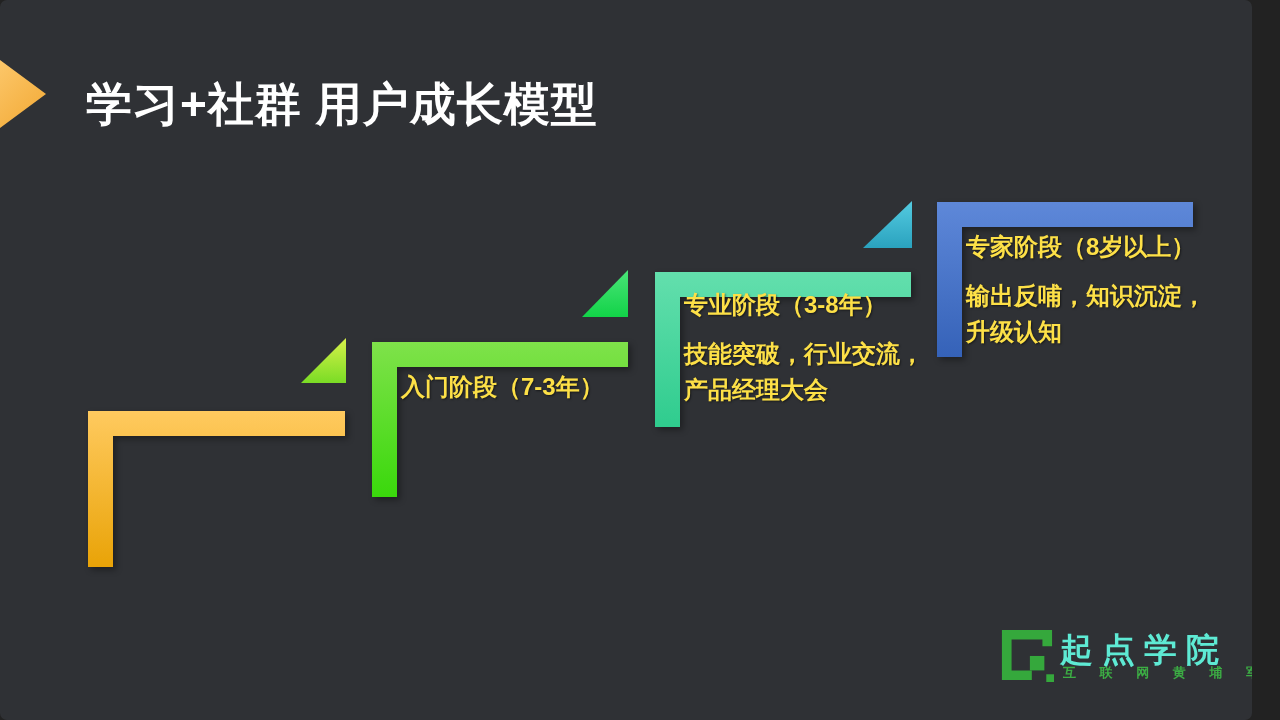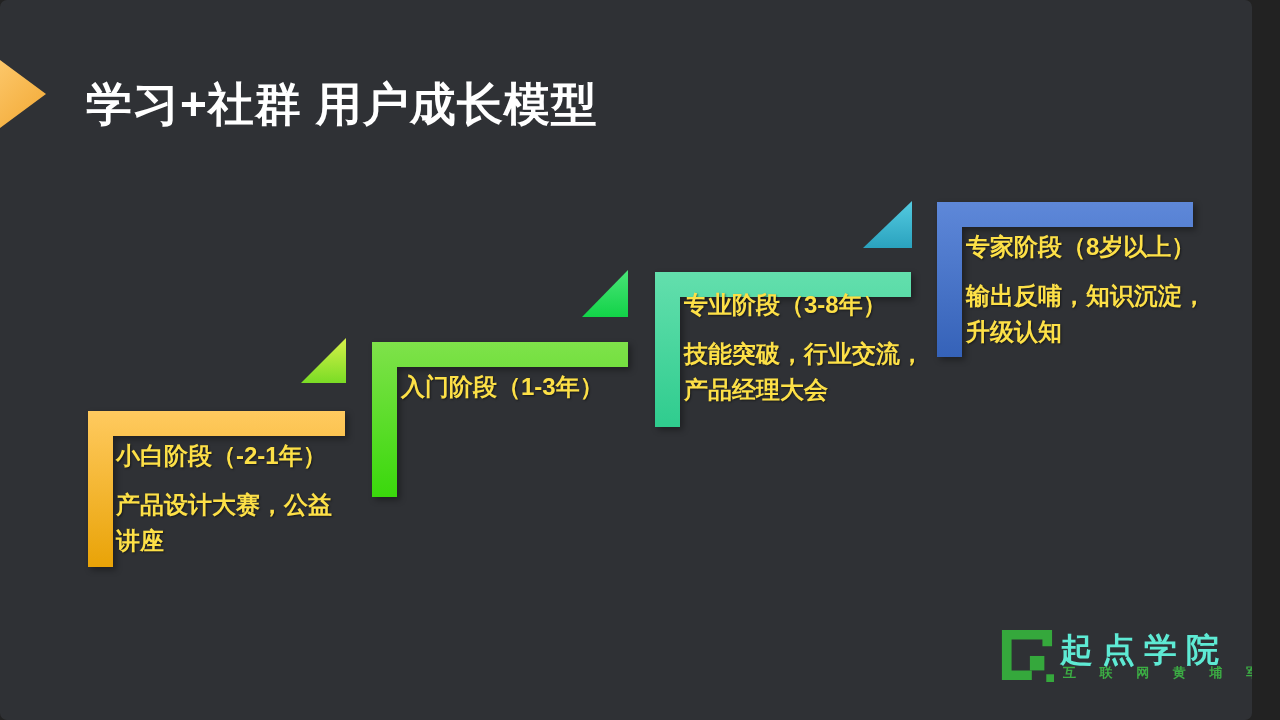--- a/index.html
+++ b/index.html
@@ -83,33 +83,28 @@
 <body>
 
 <div class="slide">
 
   <div class="title-marker"></div>
   <h1 class="slide-title">学习+社群 用户成长模型</h1>
 
   <div class="bracket-wrap wrap-1">
     <div class="bracket grad-1"></div>
   </div>
-  <div class="stage-text text-1">
-    <div class="stage-heading">小白阶段（-2-1年）</div>
-    <div class="stage-body">产品设计大赛，公益
-讲座</div>
-  </div>
 
   <div class="tri tri-1"></div>
 
   <div class="bracket-wrap wrap-2">
     <div class="bracket grad-2"></div>
   </div>
   <div class="stage-text text-2">
-    <div class="stage-heading">入门阶段（1-3年）</div>
+    <div class="stage-heading">入门阶段（7-3年）</div>
   </div>
 
   <div class="tri tri-2"></div>
 
   <div class="bracket-wrap wrap-3">
     <div class="bracket grad-3"></div>
   </div>
   <div class="stage-text text-3">
     <div class="stage-heading">专业阶段（3-8年）</div>
     <div class="stage-body">技能突破，行业交流，

